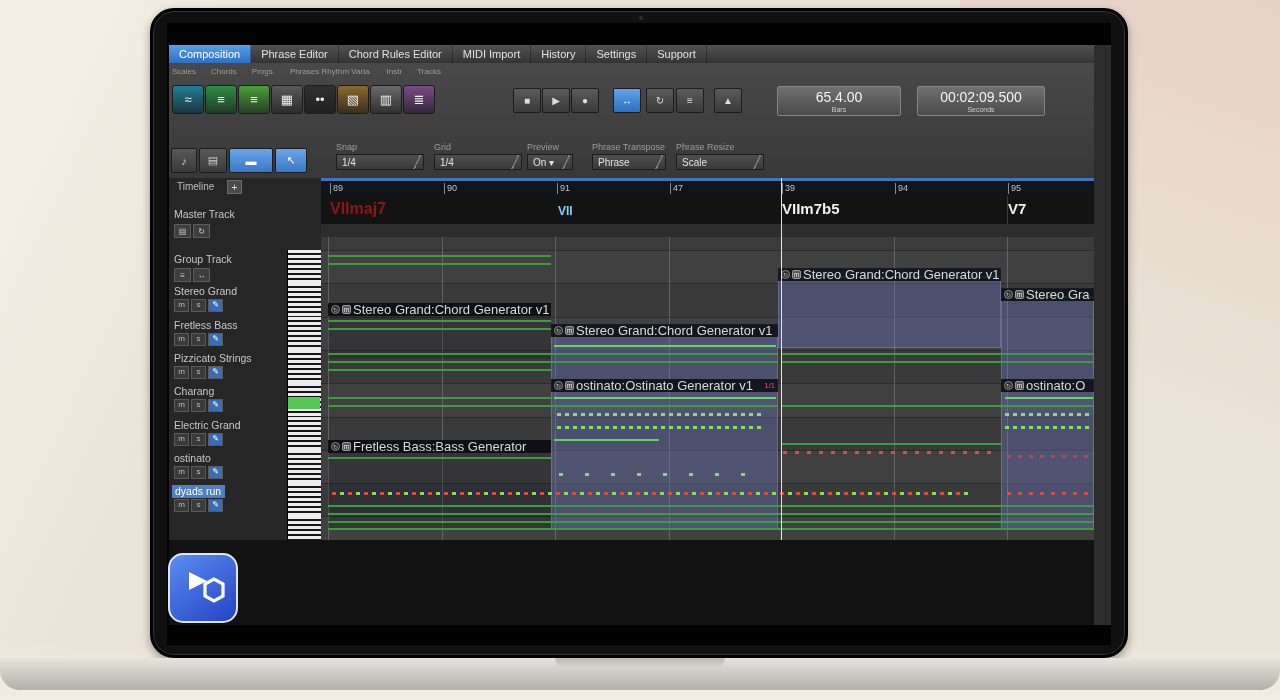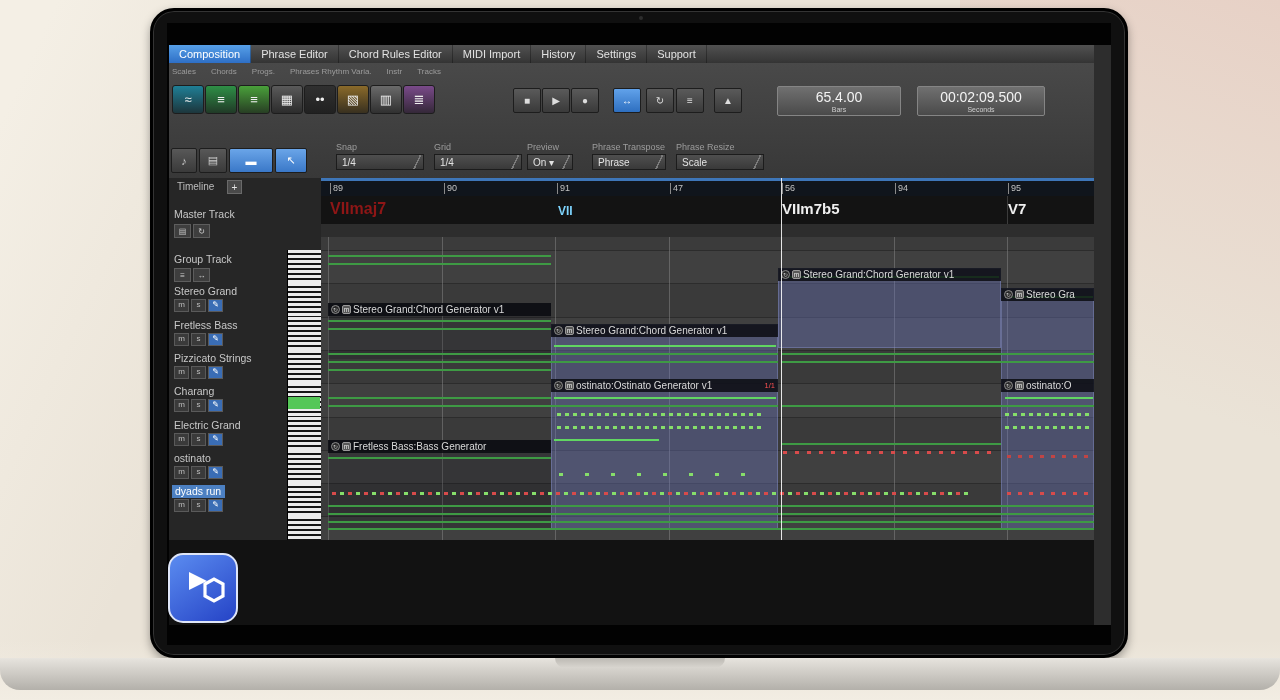--- a/index.html
+++ b/index.html
@@ -112,21 +112,21 @@
   .region.plain{background:rgba(12,14,24,.22);}
   .note{height:2px;background:#3e9a44;}
   .note.bright{background:#61d662;}
   .dot{width:4px;height:3px;}
   .phrase{height:13px;background:rgba(9,11,15,.84);display:flex;align-items:center;gap:2px;
       padding:0 3px;box-sizing:border-box;overflow:hidden;white-space:nowrap;}
   .ph-ic{width:9px;height:9px;border-radius:50%;background:#2a2a2a;border:1px solid #8d8d8d;
       color:#c0c0c0;font-size:6px;line-height:8px;text-align:center;flex:none;box-sizing:border-box;}
   .ph-m{width:9px;height:9px;background:#585858;border:1px solid #9a9a9a;color:#eee;font-size:6.5px;
       line-height:8px;text-align:center;flex:none;border-radius:2px;box-sizing:border-box;}
-  .ph-label{font-size:10px;color:#d9d9d9;}
+  .ph-label{font-size:13px;color:#d9d9d9;}
   .ph-alert{font-size:7.5px;color:#ff5252;margin-left:auto;}
   .playhead{width:1px;background:rgba(255,255,255,.85);}
 
   
   .logo{position:absolute;left:1px;top:530px;width:70px;height:70px;border-radius:15px;
       background:linear-gradient(145deg,#5b8cf0,#2543c6);border:2px solid #dfe6f8;box-sizing:border-box;
       display:flex;align-items:center;justify-content:center;}
 </style>
 </head>
 <body>
@@ -263,21 +263,21 @@
           <div class="keys" style="top: 305px; height: 33px;"></div>
           <div class="keys" style="top: 338px; height: 24px;"></div>
           <div class="key-marker"></div>
         </div>
 
       <div class="ruler" id="ruler">
           <div class="bar-num" style="left: 9px;">89</div>
           <div class="bar-num" style="left: 123px;">90</div>
           <div class="bar-num" style="left: 236px;">91</div>
           <div class="bar-num" style="left: 349px;">47</div>
-          <div class="bar-num" style="left: 461px;">56</div>
+          <div class="bar-num" style="left: 461px;">39</div>
           <div class="bar-num" style="left: 574px;">94</div>
           <div class="bar-num" style="left: 687px; text-align: right;">95</div>
         </div>
       <div class="chordrow" id="chordrow">
           <div class="csep" style="left: 460px;"></div>
           <div class="csep" style="left: 686px;"></div>
           <div class="chord red-big" style="left: 9px;">VIImaj7</div>
           <div class="chord red-small" style="left: 237px;">VII</div>
           <div class="chord white" style="left: 461px;">VIIm7b5</div>
           <div class="chord white" style="left: 687px;">V7</div>

